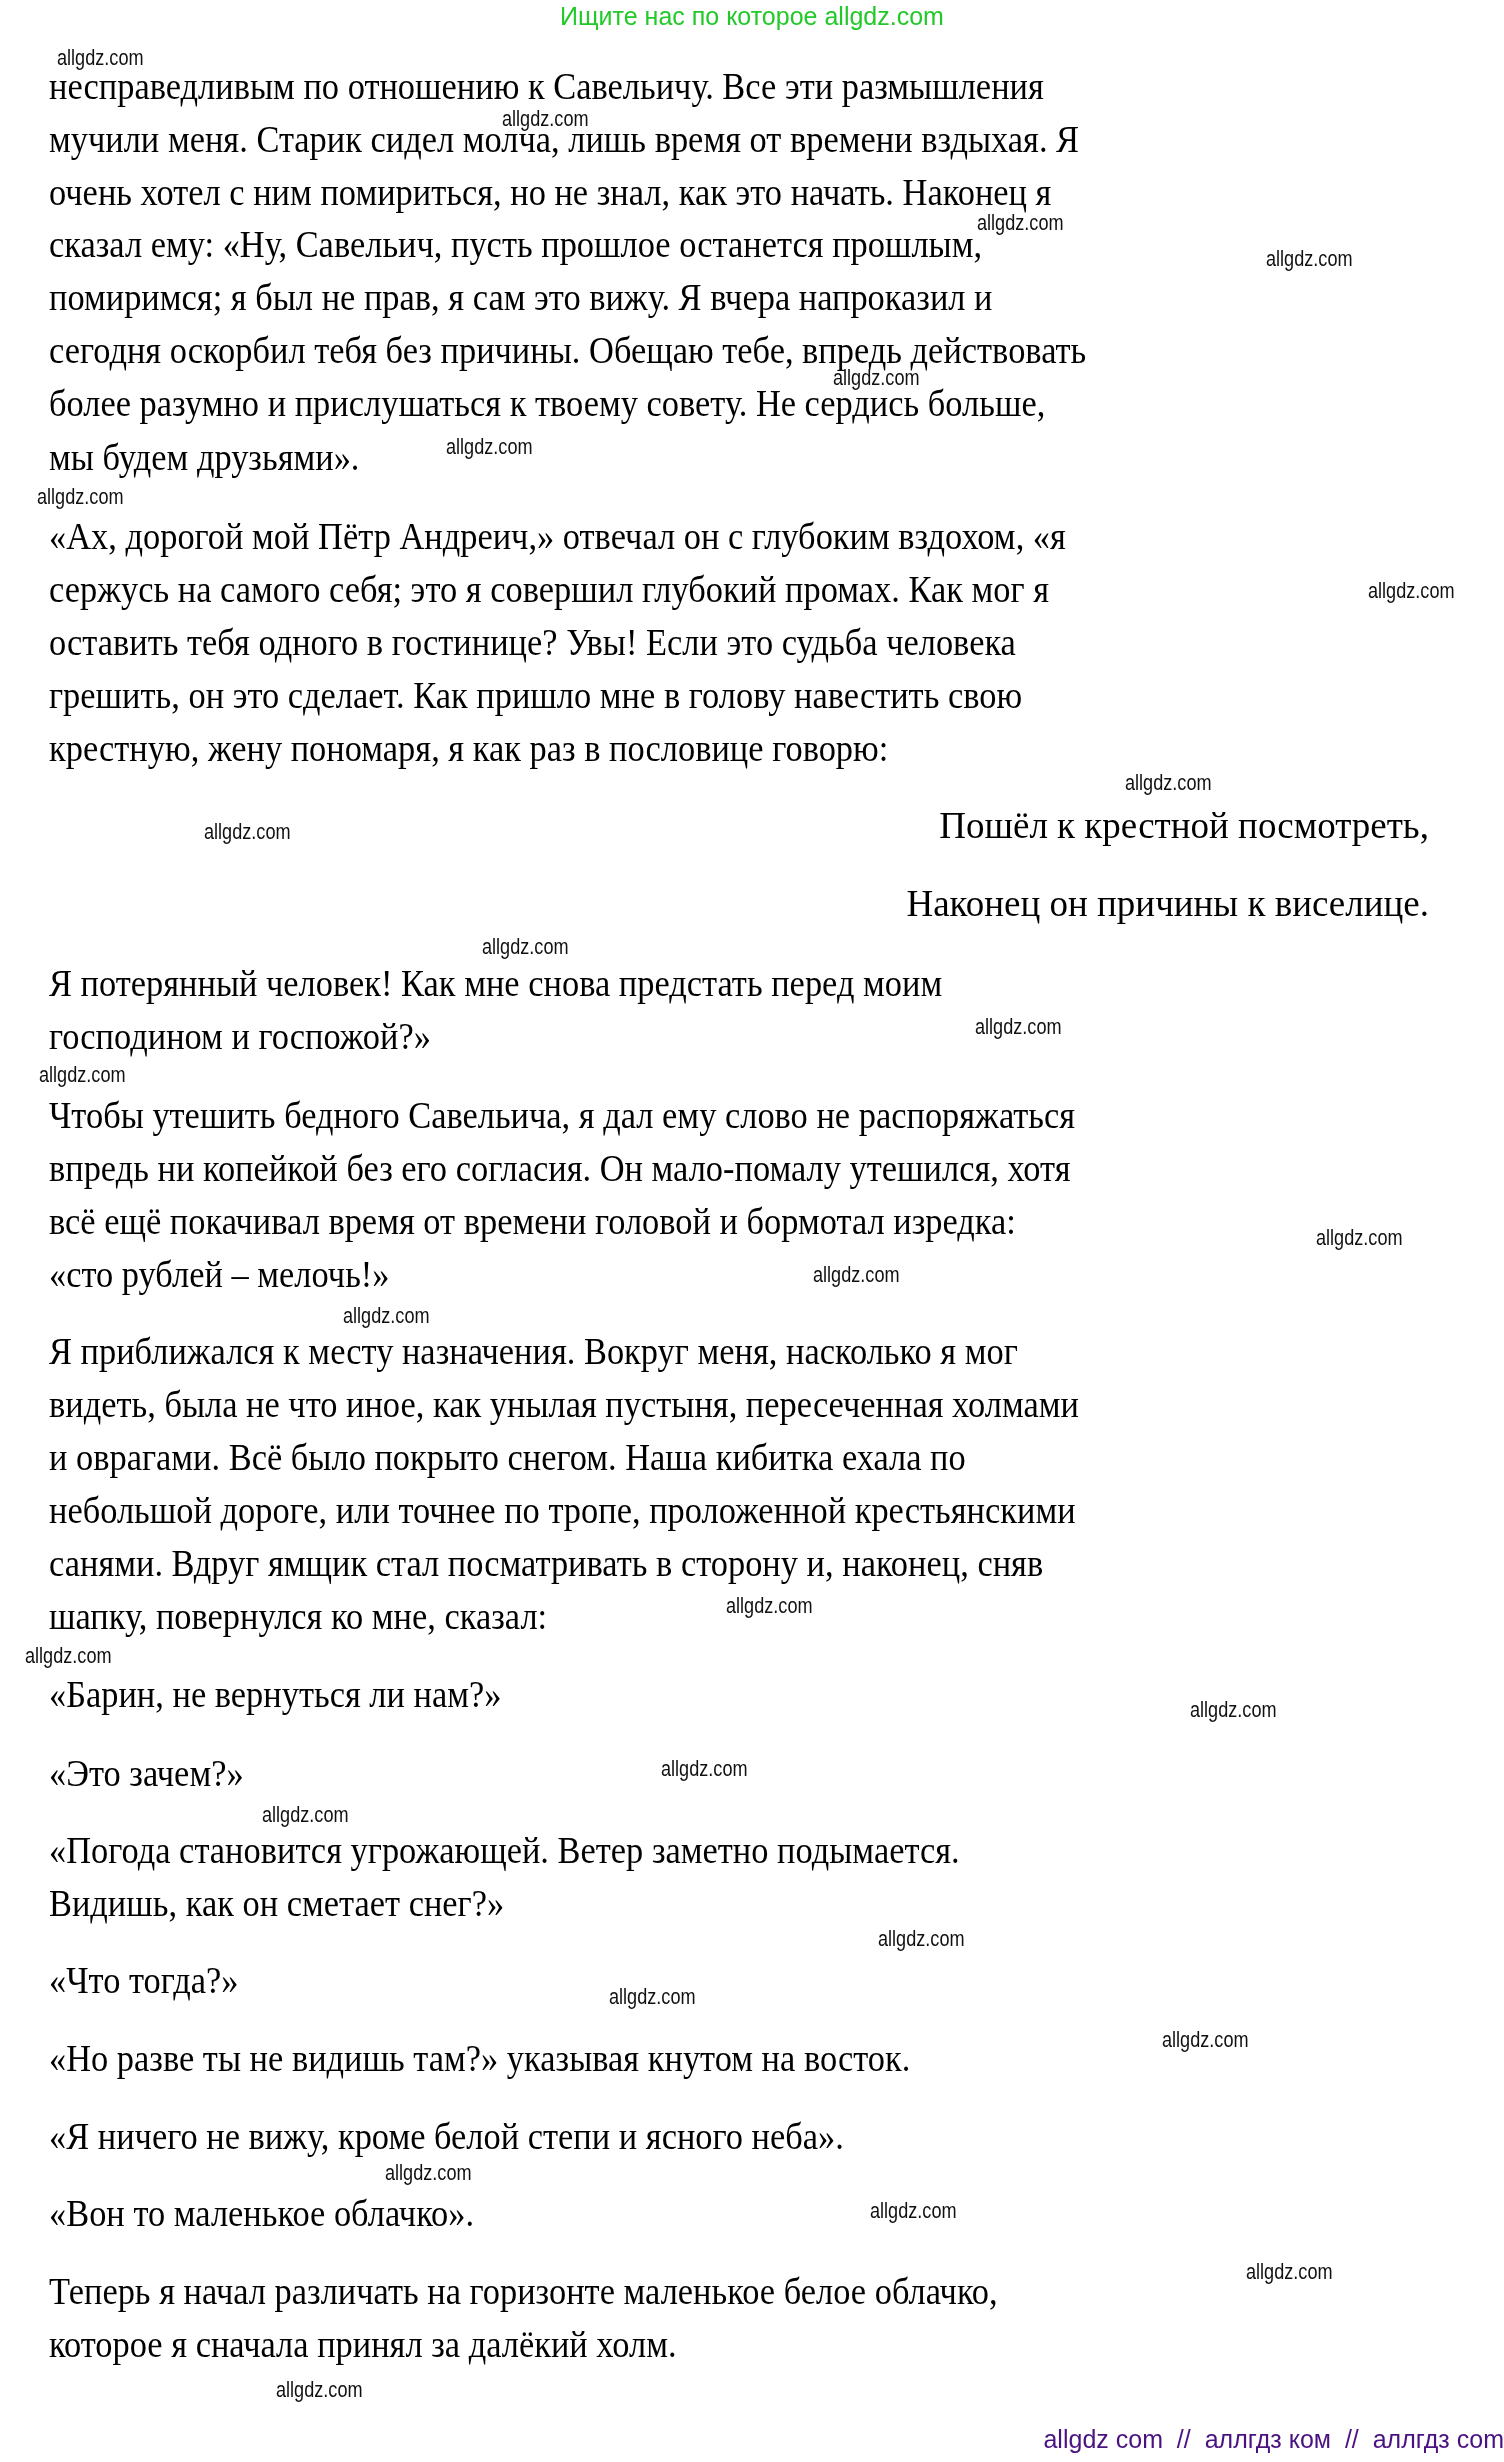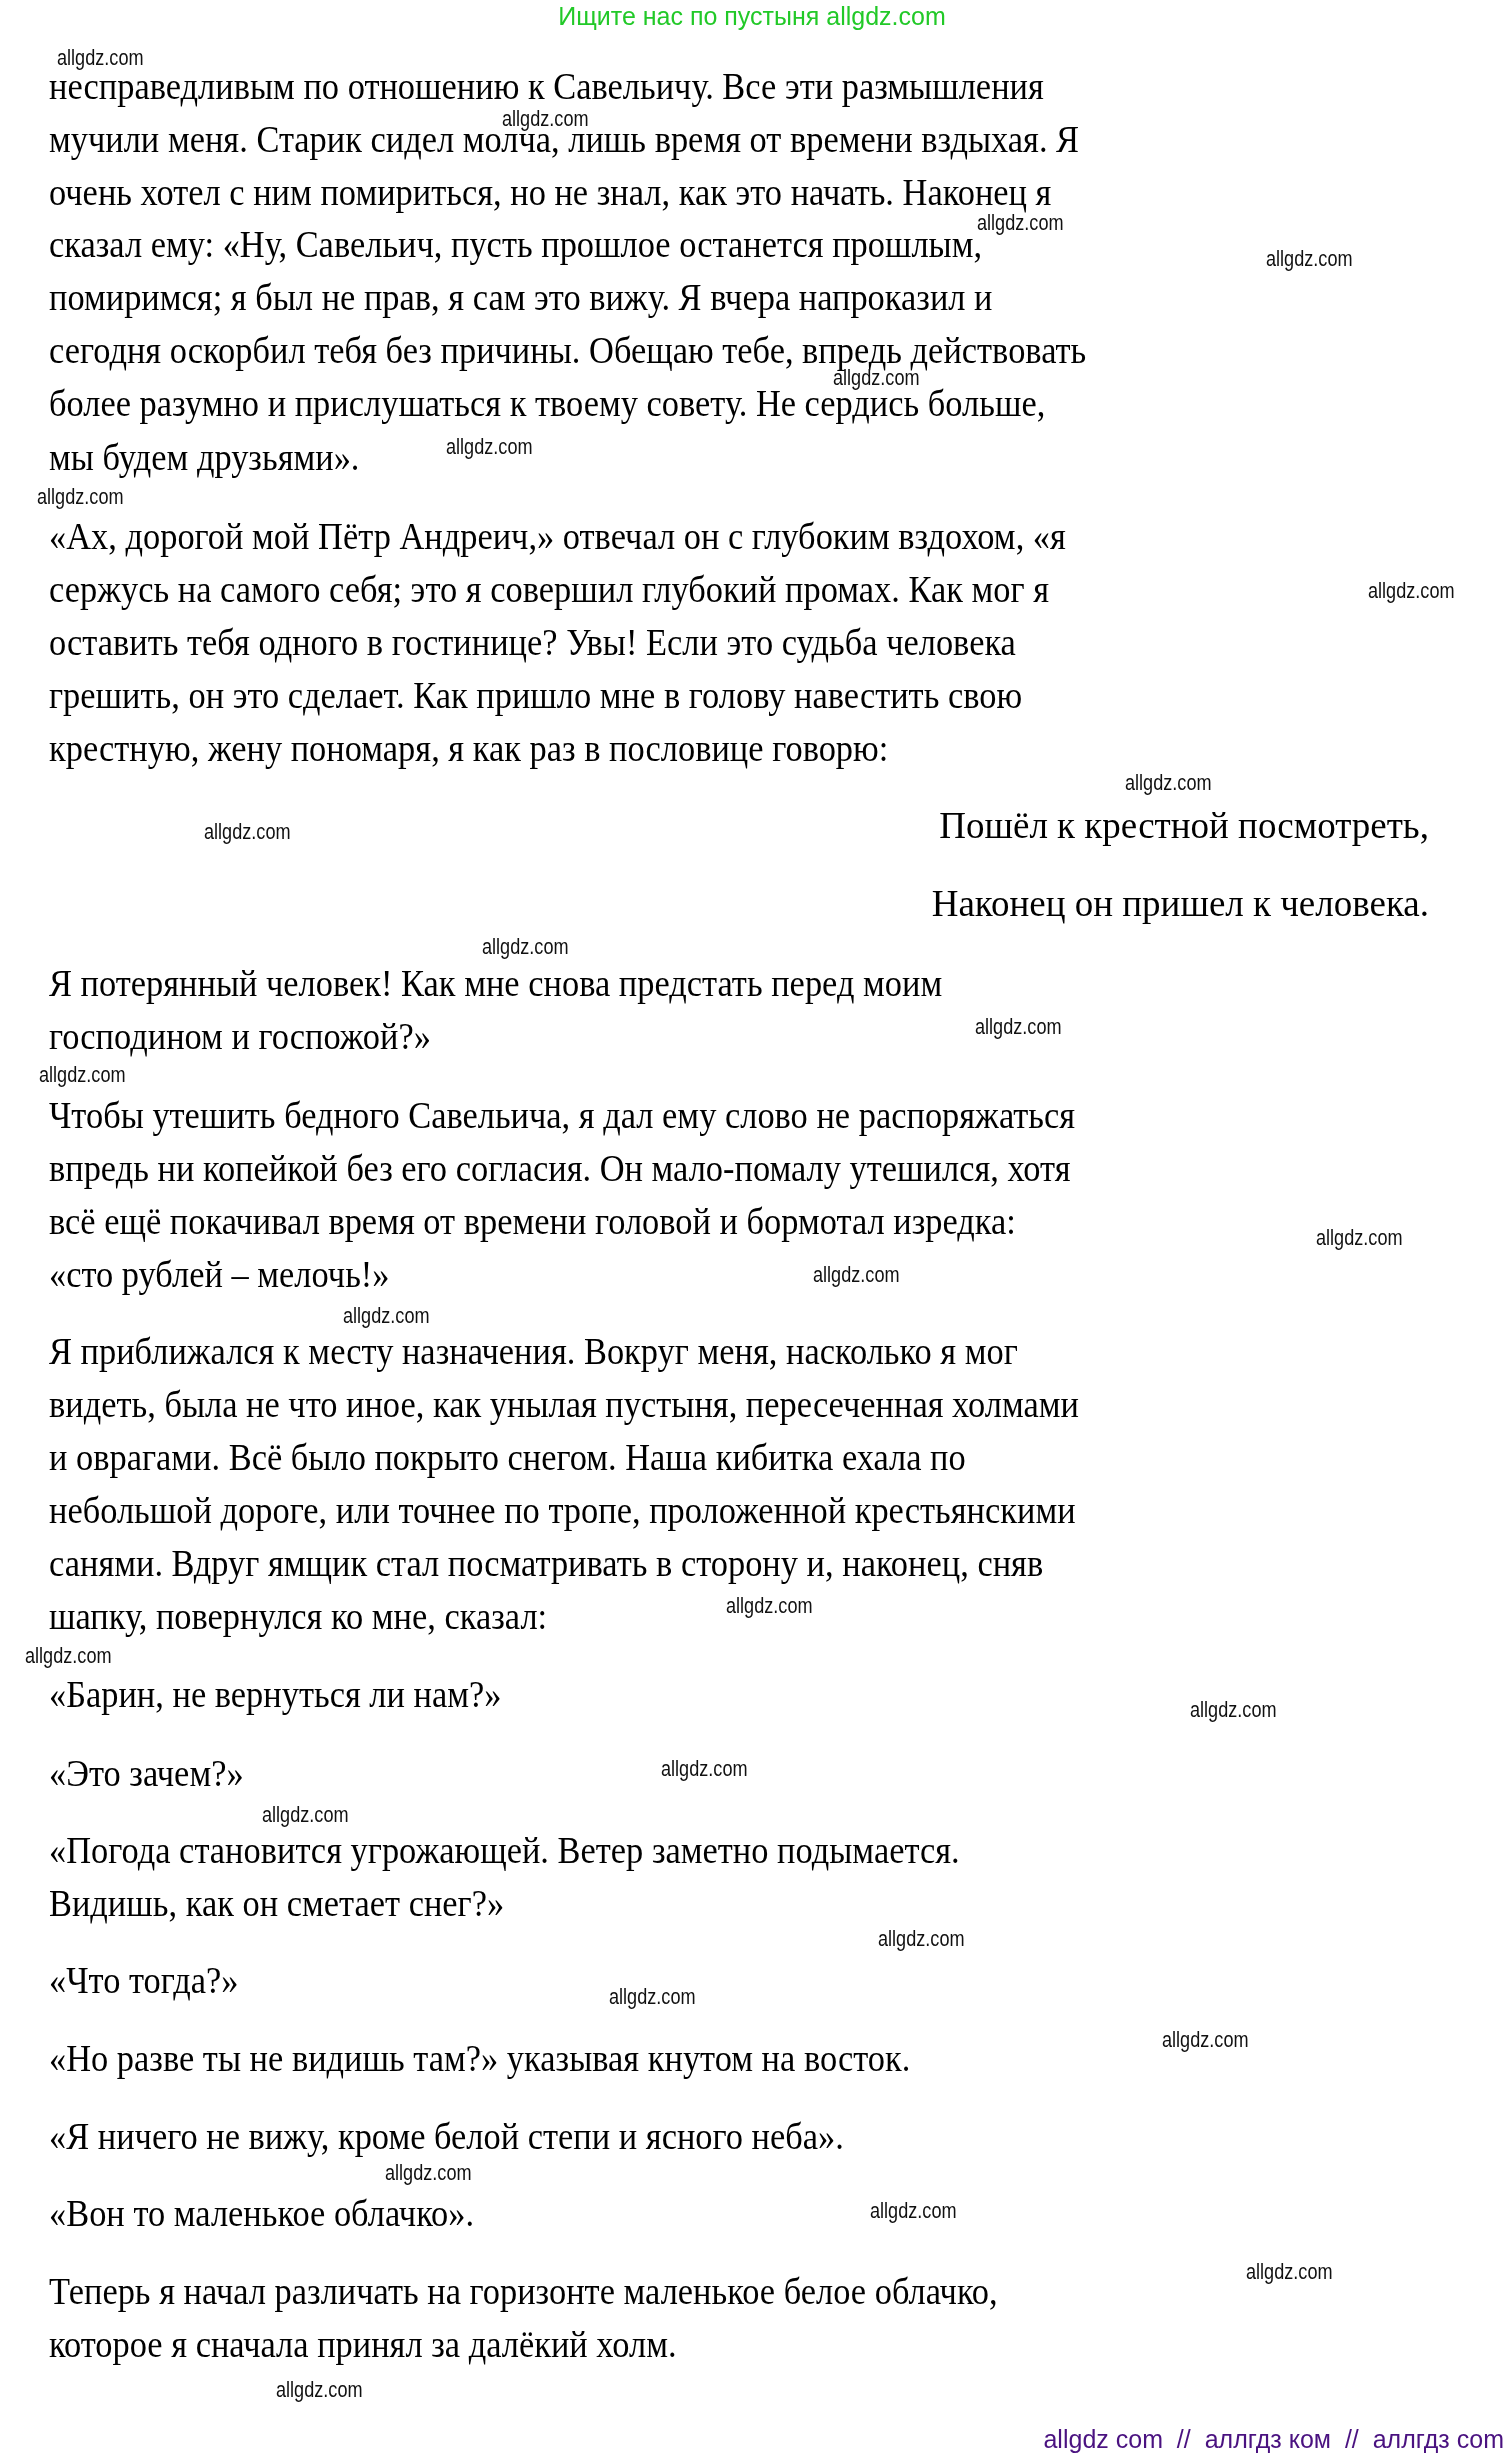--- a/index.html
+++ b/index.html
@@ -10,40 +10,40 @@
          font-family:"Liberation Sans", sans-serif; font-size:25px; color:#4a1280; white-space:pre; }
   .ln { position:absolute; left:49px; font-family:"Liberation Serif", serif; font-size:37px;
         color:#000; white-space:nowrap; line-height:1; transform:scaleX(0.93); transform-origin:left top; }
   .verse { left:0; width:1397px; text-align:right; transform:none;padding-left:32px; }
   .wm { position:absolute; font-family:"Liberation Sans", sans-serif; font-size:21.3px; color:#111;
         white-space:nowrap; line-height:1; transform:scaleX(0.85); transform-origin:left top; }
 </style>
 </head>
 <body>
 
-<div class="hdr">Ищите нас по пустыня allgdz.com</div>
+<div class="hdr">Ищите нас по которое allgdz.com</div>
 
 <div>
   <div class="ln" style="top:68px">несправедливым по отношению к Савельичу. Все эти размышления</div>
   <div class="ln" style="top:121px">мучили меня. Старик сидел молча, лишь время от времени вздыхая. Я</div>
   <div class="ln" style="top:174px">очень хотел с ним помириться, но не знал, как это начать. Наконец я</div>
   <div class="ln" style="top:226px">сказал ему: «Ну, Савельич, пусть прошлое останется прошлым,</div>
   <div class="ln" style="top:279px">помиримся; я был не прав, я сам это вижу. Я вчера напроказил и</div>
   <div class="ln" style="top:332px">сегодня оскорбил тебя без причины. Обещаю тебе, впредь действовать</div>
   <div class="ln" style="top:385px">более разумно и прислушаться к твоему совету. Не сердись больше,</div>
   <div class="ln" style="top:439px">мы будем друзьями».</div>
 
   <div class="ln" style="top:518px">«Ах, дорогой мой Пётр Андреич,» отвечал он с глубоким вздохом, «я</div>
   <div class="ln" style="top:571px">сержусь на самого себя; это я совершил глубокий промах. Как мог я</div>
   <div class="ln" style="top:624px">оставить тебя одного в гостинице? Увы! Если это судьба человека</div>
   <div class="ln" style="top:677px">грешить, он это сделает. Как пришло мне в голову навестить свою</div>
   <div class="ln" style="top:730px">крестную, жену пономаря, я как раз в пословице говорю:</div>
 
   <div class="ln verse" style="top:807px">Пошёл к крестной посмотреть,</div>
-  <div class="ln verse" style="top:885px">Наконец он пришел к человека.</div>
+  <div class="ln verse" style="top:885px">Наконец он причины к виселице.</div>
 
   <div class="ln" style="top:965px">Я потерянный человек! Как мне снова предстать перед моим</div>
   <div class="ln" style="top:1018px">господином и госпожой?»</div>
 
   <div class="ln" style="top:1097px">Чтобы утешить бедного Савельича, я дал ему слово не распоряжаться</div>
   <div class="ln" style="top:1150px">впредь ни копейкой без его согласия. Он мало-помалу утешился, хотя</div>
   <div class="ln" style="top:1203px">всё ещё покачивал время от времени головой и бормотал изредка:</div>
   <div class="ln" style="top:1256px">«сто рублей – мелочь!»</div>
 
   <div class="ln" style="top:1333px">Я приближался к месту назначения. Вокруг меня, насколько я мог</div>

